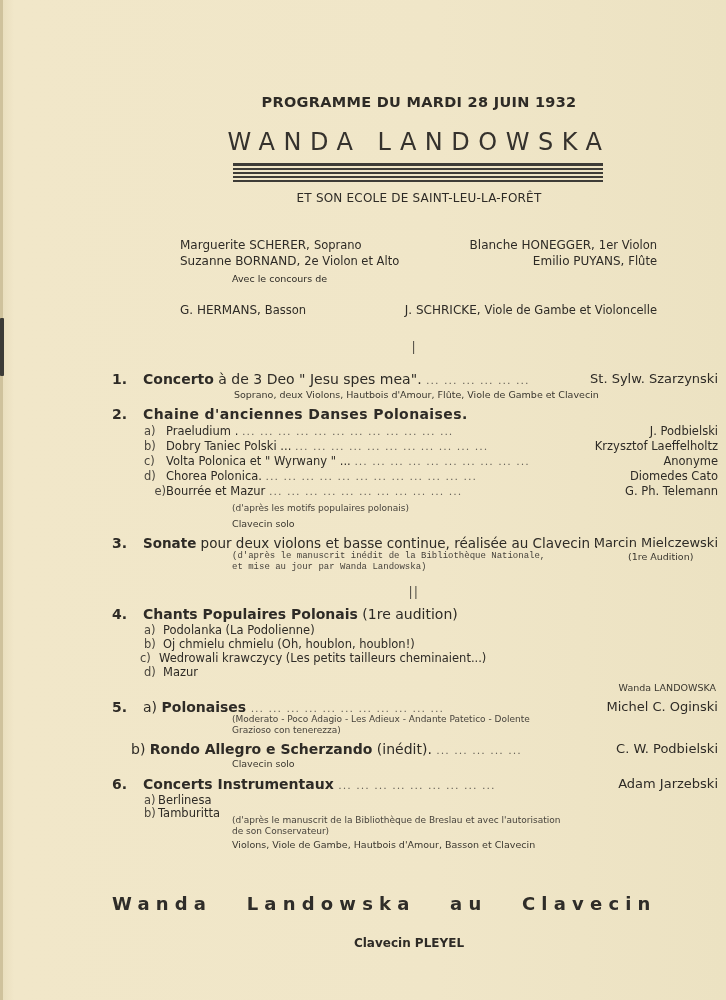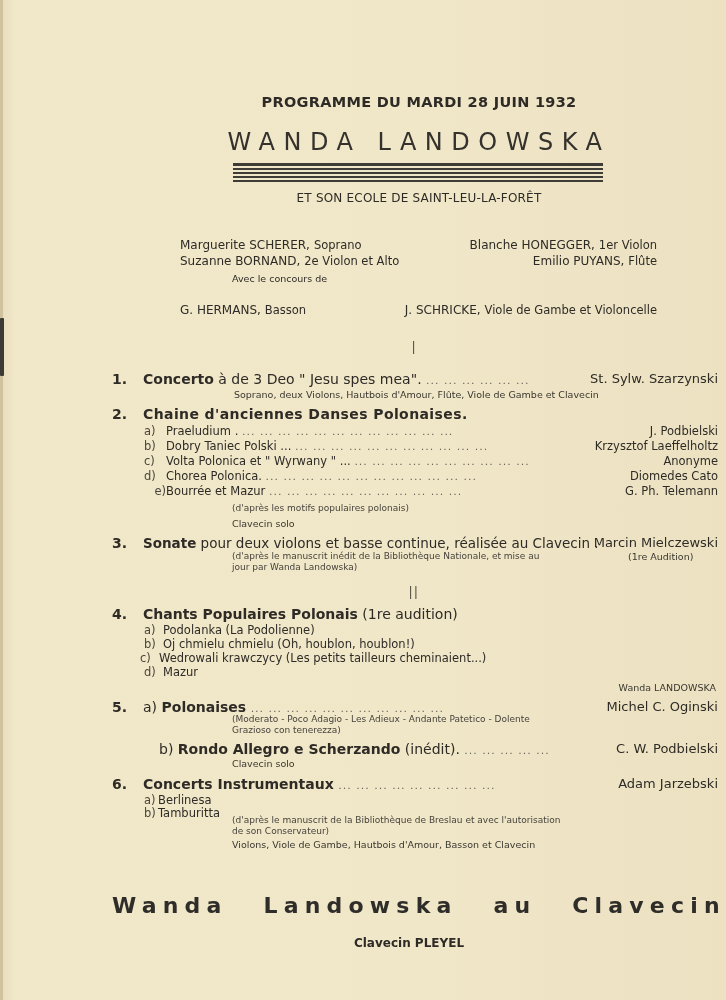--- a/index.html
+++ b/index.html
@@ -29,21 +29,21 @@
   .small { font-size: 9.5px; }
   .roman { font-size: 18px; font-weight: 300; color:#3a3732; }
   .num { font-weight: bold; font-size: 14px; }
   .item-title { font-size: 14px; }
   .item-title .bold { font-weight: bold; }
   .composer { font-size: 13px; }
   .sub { font-size: 11.5px; }
   .dots { color:#6b665c; letter-spacing: 1px; font-size: 11px; }
   .note { font-size: 9px; color:#47433c; line-height: 11px; white-space: normal; }
   .inst { font-size: 9.5px; color:#3a372f; }
-  .footer-title { left: 112px; top: 893px; font-size: 22px; font-weight: bold; letter-spacing: 6.2px; word-spacing: 22px; color:#2f2d29; }
+  .footer-title { left: 112px; top: 893px; font-size: 18px; font-weight: bold; letter-spacing: 6.2px; word-spacing: 22px; color:#2f2d29; }
   .footer-sub { left: 0; width: 818px; top: 936px; text-align: center; font-size: 12px; font-weight: bold; }
 </style>
 </head>
 <body>
 
 <div class="page">
   <div class="edge-shadow"></div>
   <div class="edge-mark"></div>
 
   <div class="abs title-prog">PROGRAMME DU MARDI 28 JUIN 1932</div>
@@ -130,21 +130,21 @@
   <div class="abs sub" style="right:8px; top:484px;">G. Ph. Telemann</div>
 
   <div class="abs note" style="left:232px; top:503px;">(d'après les motifs populaires polonais)</div>
   <div class="abs inst" style="left:232px; top:518px;">Clavecin solo</div>
 
   <div class="abs num" style="left:112px; top:535px;">3.</div>
   <div class="abs item-title" style="left:143px; top:535px; font-size:13.5px;">
     <span class="bold">Sonate</span><span> pour deux violons et basse continue, réalisée au Clavecin .</span>
   </div>
   <div class="abs composer" style="right:8px; top:535px;">Marcin Mielczewski</div>
-  <div class="abs note" style="left:232px; top:551px; width:315px;">(d'après le manuscrit inédit de la Bibliothèque Nationale, et mise au jour par Wanda Landowska)</div>
+  <div class="abs note" style="left:232px; top:551px; width:315px;font-family:Liberation Mono, monospace;">(d'après le manuscrit inédit de la Bibliothèque Nationale, et mise au jour par Wanda Landowska)</div>
   <div class="abs inst" style="left:628px; top:551px;">(1re Audition)</div>
 
   <div class="abs roman" style="left:408px; top:582px;">II</div>
 
   <div class="abs num" style="left:112px; top:606px;">4.</div>
   <div class="abs item-title" style="left:143px; top:606px;">
     <span class="bold">Chants Populaires Polonais</span><span> (1re audition)</span>
   </div>
   <div class="abs sub" style="left:144px; top:623px;">
     <span style="display:inline-block;width:19px;color:#4a463e">a)</span><span>Podolanka (La Podolienne)</span>
@@ -162,21 +162,21 @@
 
   <div class="abs num" style="left:112px; top:699px;">5.</div>
   <div class="abs item-title" style="left:143px; top:699px;">
     <span>a)</span>
     <span class="bold">Polonaises</span>
     <span class="dots">... ... ... ... ... ... ... ... ... ... ...</span>
   </div>
   <div class="abs composer" style="right:8px; top:699px;">Michel C. Oginski</div>
   <div class="abs note" style="left:232px; top:714px; width:325px;">(Moderato - Poco Adagio - Les Adieux - Andante Patetico - Dolente Grazioso con tenerezza)</div>
 
-  <div class="abs item-title" style="left:159px; top:741px;">
+  <div class="abs item-title" style="left:131px; top:741px;">
     <span>b)</span>
     <span class="bold">Rondo Allegro e Scherzando</span><span> (inédit).</span>
     <span class="dots">... ... ... ... ...</span>
   </div>
   <div class="abs composer" style="right:8px; top:741px;">C. W. Podbielski</div>
   <div class="abs inst" style="left:232px; top:758px;">Clavecin solo</div>
 
   <div class="abs num" style="left:112px; top:776px;">6.</div>
   <div class="abs item-title" style="left:143px; top:776px;">
     <span class="bold">Concerts Instrumentaux</span>

